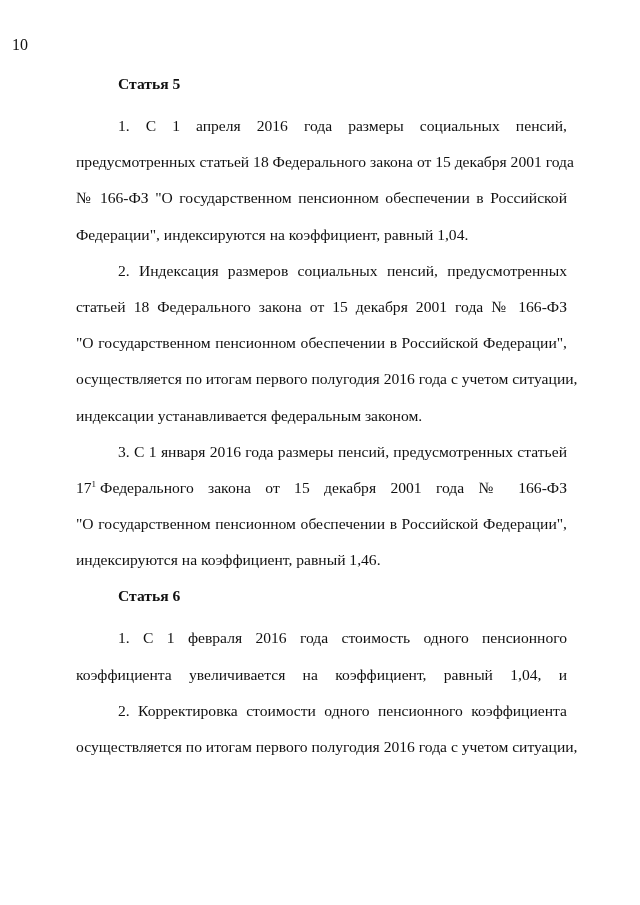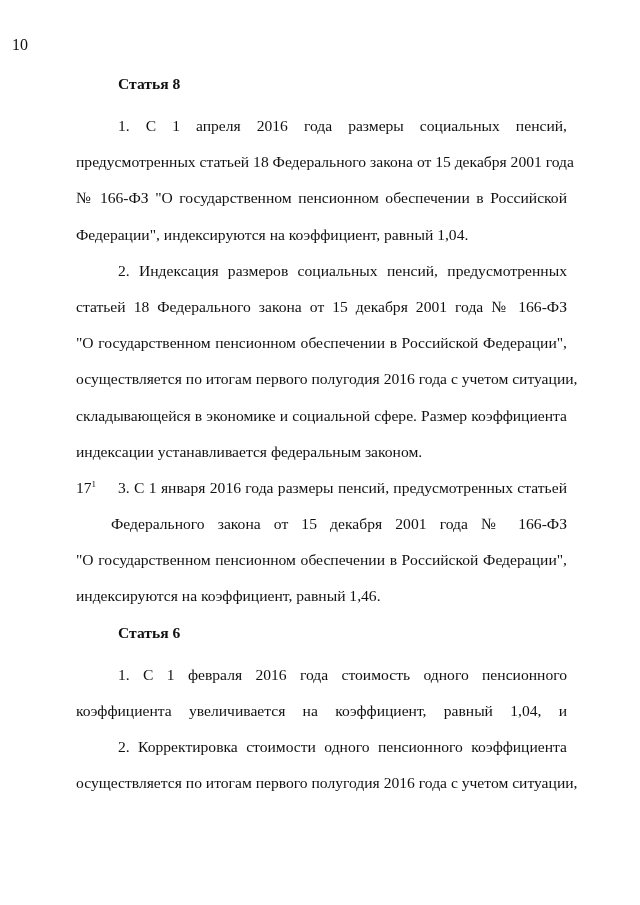--- a/index.html
+++ b/index.html
@@ -72,43 +72,42 @@
   }
 </style>
 </head>
 <body>
 
 <div class="page">
   <div class="page-number">10</div>
 
   <div class="content">
 
-    <div class="heading">Статья 8</div>
+    <div class="heading">Статья 5</div>
 
     <div class="para">
       <span class="line just indent" style="word-spacing:0;">1. С      1 апреля      2016 года      размеры      социальных      пенсий,</span>
       <span class="line just">предусмотренных статьей 18 Федерального закона от 15 декабря 2001 года</span>
       <span class="line just">№ 166-ФЗ "О государственном пенсионном обеспечении в Российской</span>
       <span class="line last">Федерации", индексируются на коэффициент,  равный 1,04.</span>
     </div>
 
     <div class="para">
       <span class="line just indent">2. Индексация размеров социальных пенсий, предусмотренных</span>
       <span class="line just">статьей 18 Федерального закона от 15 декабря 2001 года № 166-ФЗ</span>
       <span class="line just">"О государственном пенсионном обеспечении в Российской Федерации",</span>
       <span class="line just">осуществляется по итогам первого полугодия 2016 года с учетом ситуации,</span>
-      <span class="line just">складывающейся в экономике и социальной сфере. Размер коэффициента</span>
       <span class="line last">индексации устанавливается федеральным законом.</span>
     </div>
 
     <div class="para">
       <span class="line just indent">3. С 1 января 2016 года размеры пенсий, предусмотренных статьей</span>
-      <span class="line just" style="display:flex;justify-content:flex-end;flex-direction:column;">
+      <span class="line just" style="display:flex;justify-content:center;">
         <span><span>17</span><sup>1</sup></span>
-        <span style="flex:1;text-align:justify;text-align-last:justify;margin-left:35px;">Федерального закона от 15 декабря 2001 года № 166-ФЗ</span>
+        <span style="flex:1;text-align:justify;text-align-last:justify;margin-left:4px;">Федерального закона от 15 декабря 2001 года № 166-ФЗ</span>
       </span>
       <span class="line just">"О государственном пенсионном обеспечении в Российской Федерации",</span>
       <span class="line last">индексируются на коэффициент, равный 1,46.</span>
     </div>
 
     <div class="heading" style="margin-top:6px;">Статья 6</div>
 
     <div class="para">
       <span class="line just indent">1. С      1 февраля      2016 года      стоимость      одного      пенсионного</span>
       <span class="line just">коэффициента      увеличивается      на      коэффициент,      равный 1,04,      и</span>

